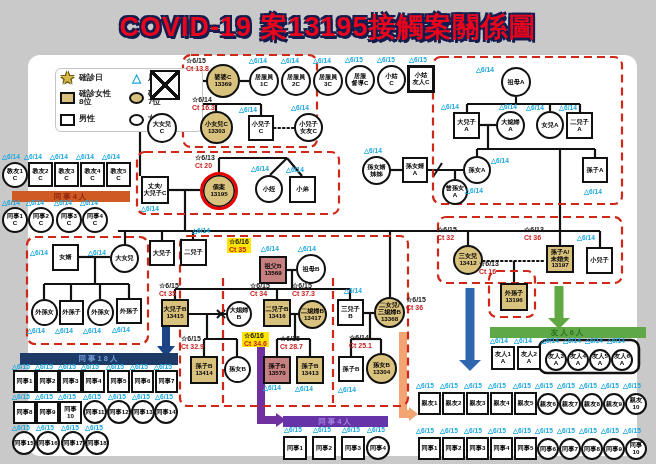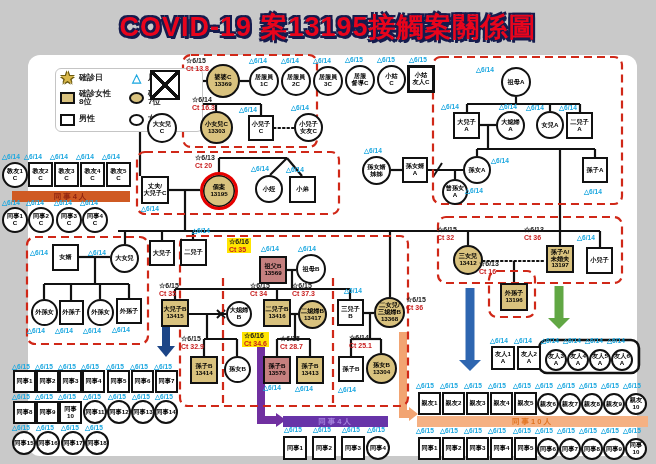--- a/index.html
+++ b/index.html
@@ -149,22 +149,23 @@
       <div class="lg-item">
         <span class="lg-sym lg-sq"></span>
         <span><span>男性</span></span>
       </div>
       <div class="lg-item">
         <span class="lg-sym lg-ci"></span>
         <span><span>女性</span></span>
       </div>
     </div>
     <div class="banner" style="left: 12px; top: 191px; width: 118px; height: 11px; background: rgb(207, 90, 35); color: rgb(143, 36, 16);">同事4人</div>
+    <div class="banner" style="left: 20px; top: 353px; width: 158px; height: 12px; background: rgb(30, 58, 102); color: rgb(111, 159, 216);">同事18人</div>
     <div class="banner" style="left: 283px; top: 416px; width: 105px; height: 11px; background: rgb(103, 52, 168); color: rgb(165, 131, 221);">同事4人</div>
-    <div class="banner" style="left: 417px; top: 416px; width: 231px; height: 11px; background: rgb(245, 177, 131); color: rgb(224, 115, 31);">同事10人</div>
+    <div class="banner" style="left: 490px; top: 327px; width: 156px; height: 11px; background: rgb(95, 168, 72); color: rgb(46, 110, 31);">友人6人</div>
     <div class="node xm" style="left: 150px; top: 70px; width: 30px; height: 30px;">
       <span></span>
     </div>
     <div class="node c f-t" style="left: 206px; top: 64px; width: 34px; height: 34px;">
       <span>婆婆C</span>
       <span>13369</span>
     </div>
     <div class="node c" style="left: 249px; top: 66px; width: 30px; height: 30px;">
       <span>居服員</span>
       <span>1C</span>

